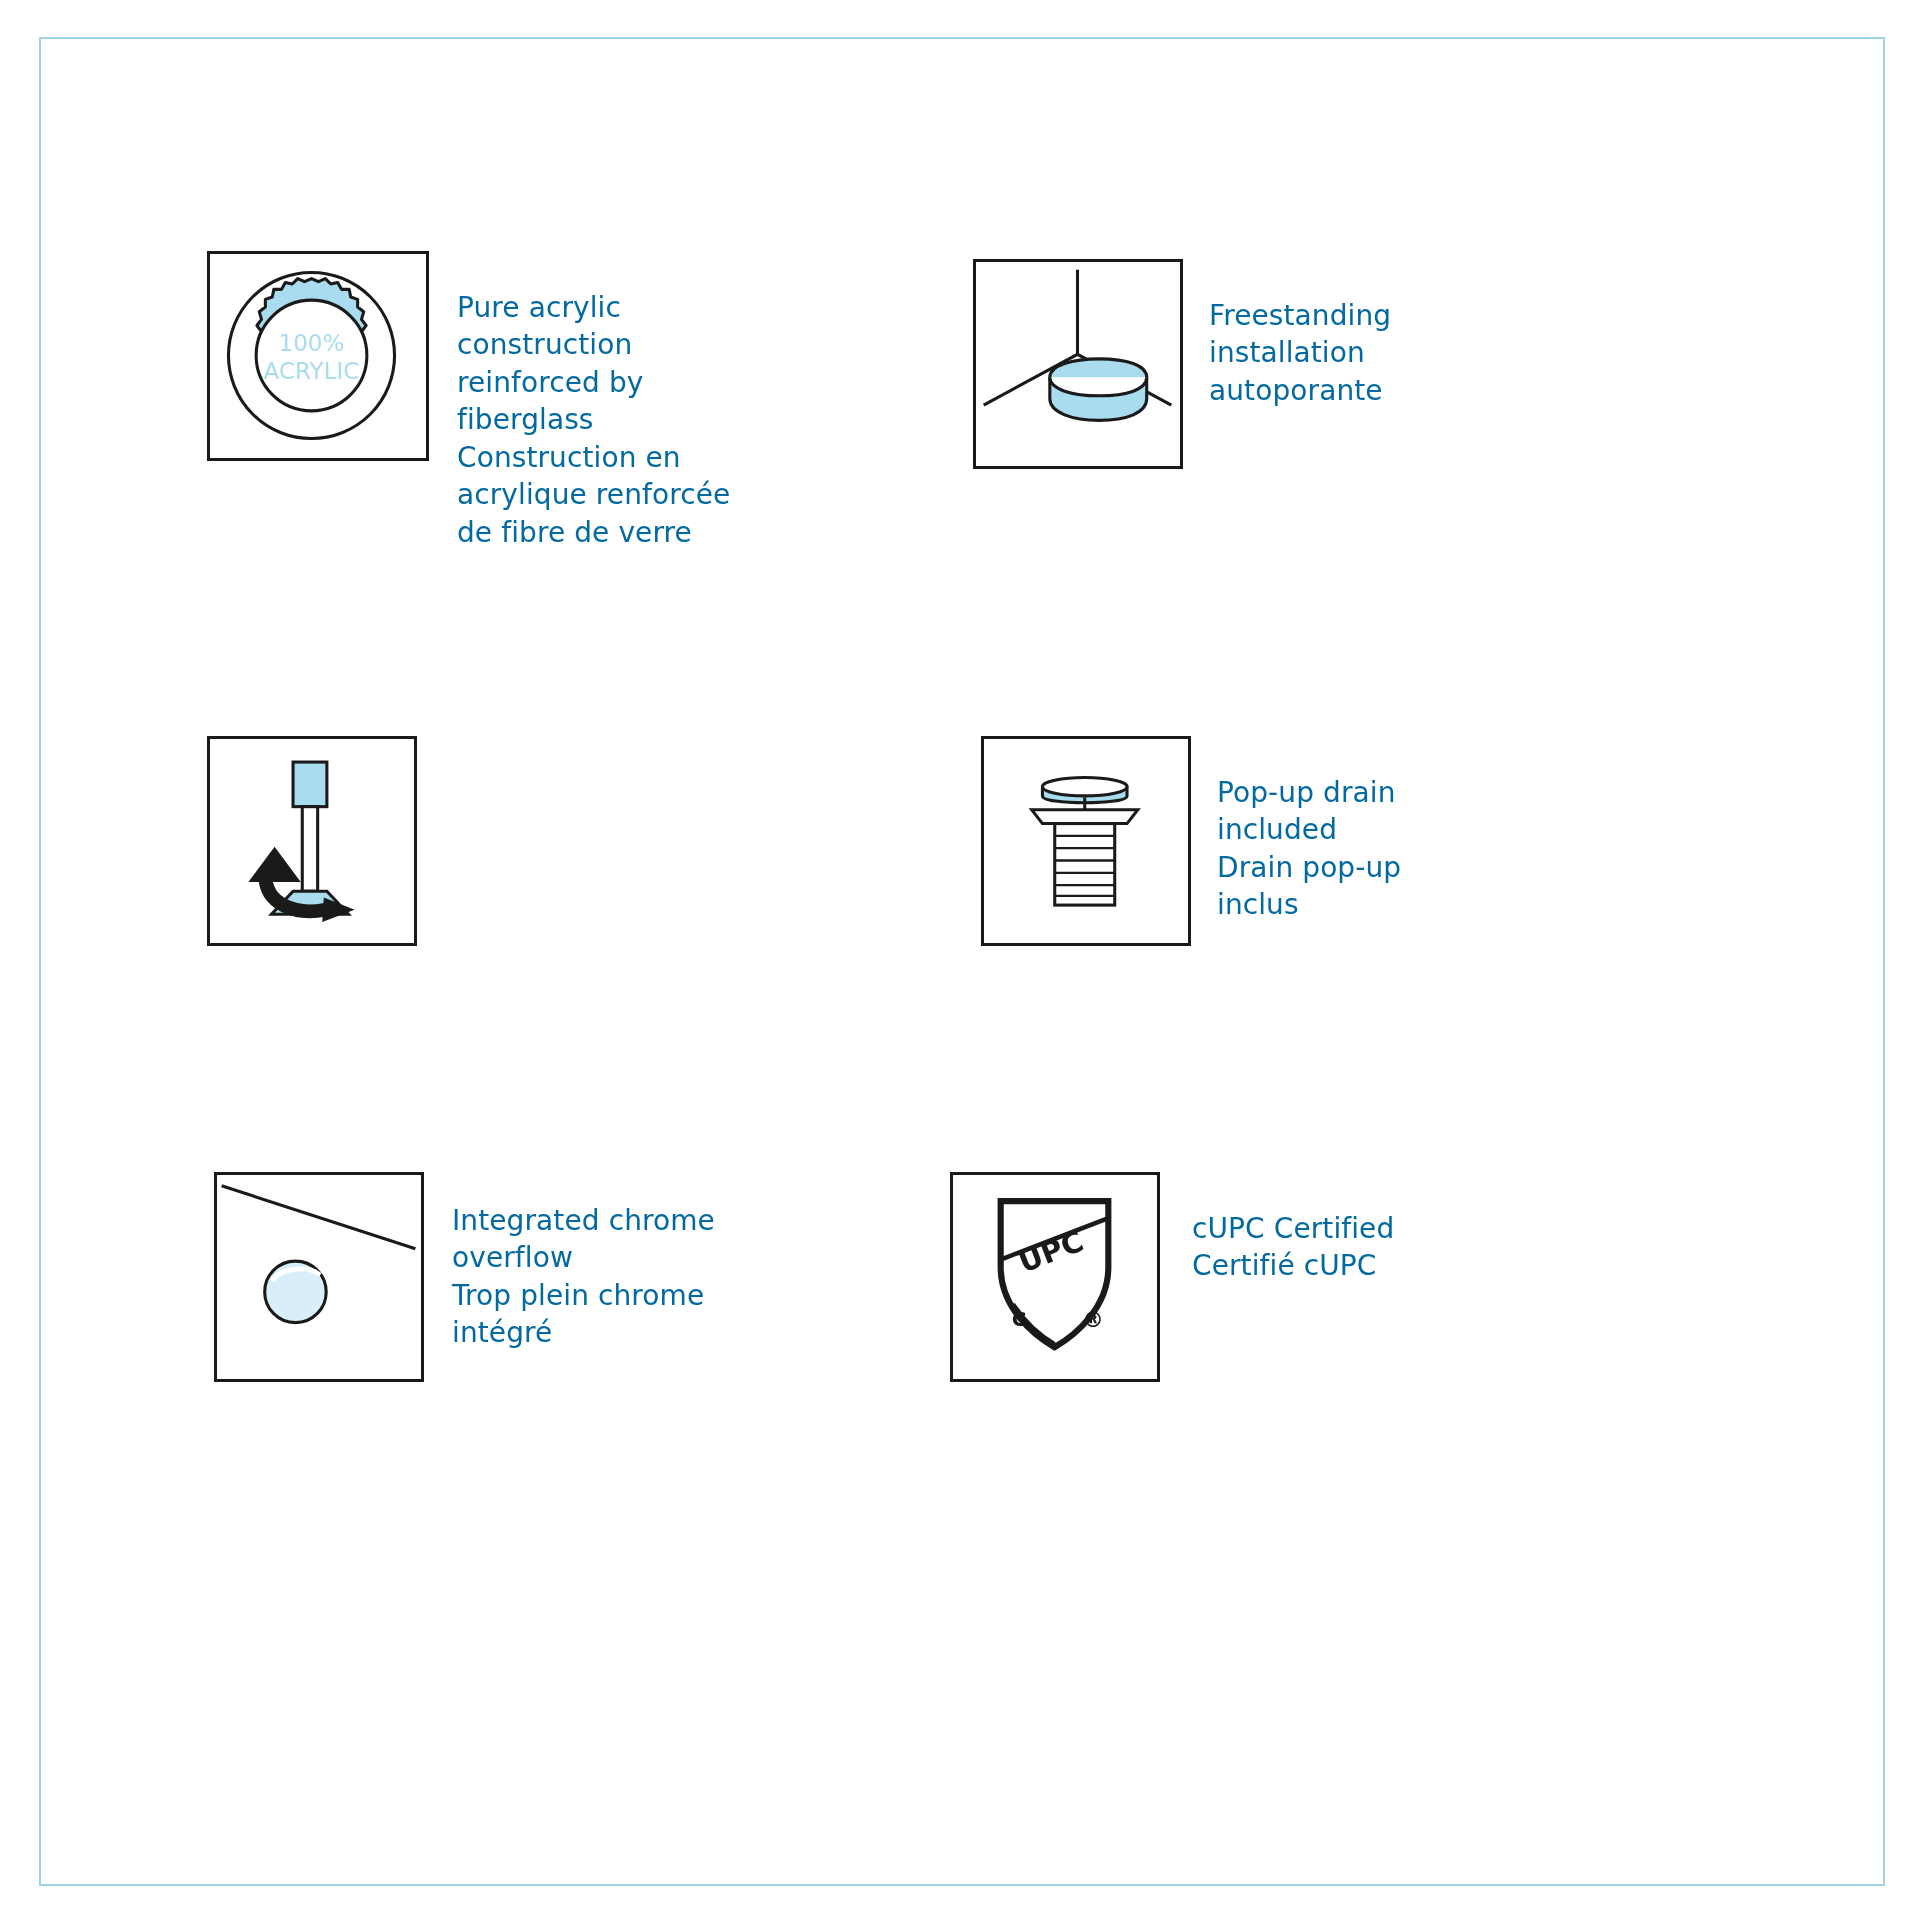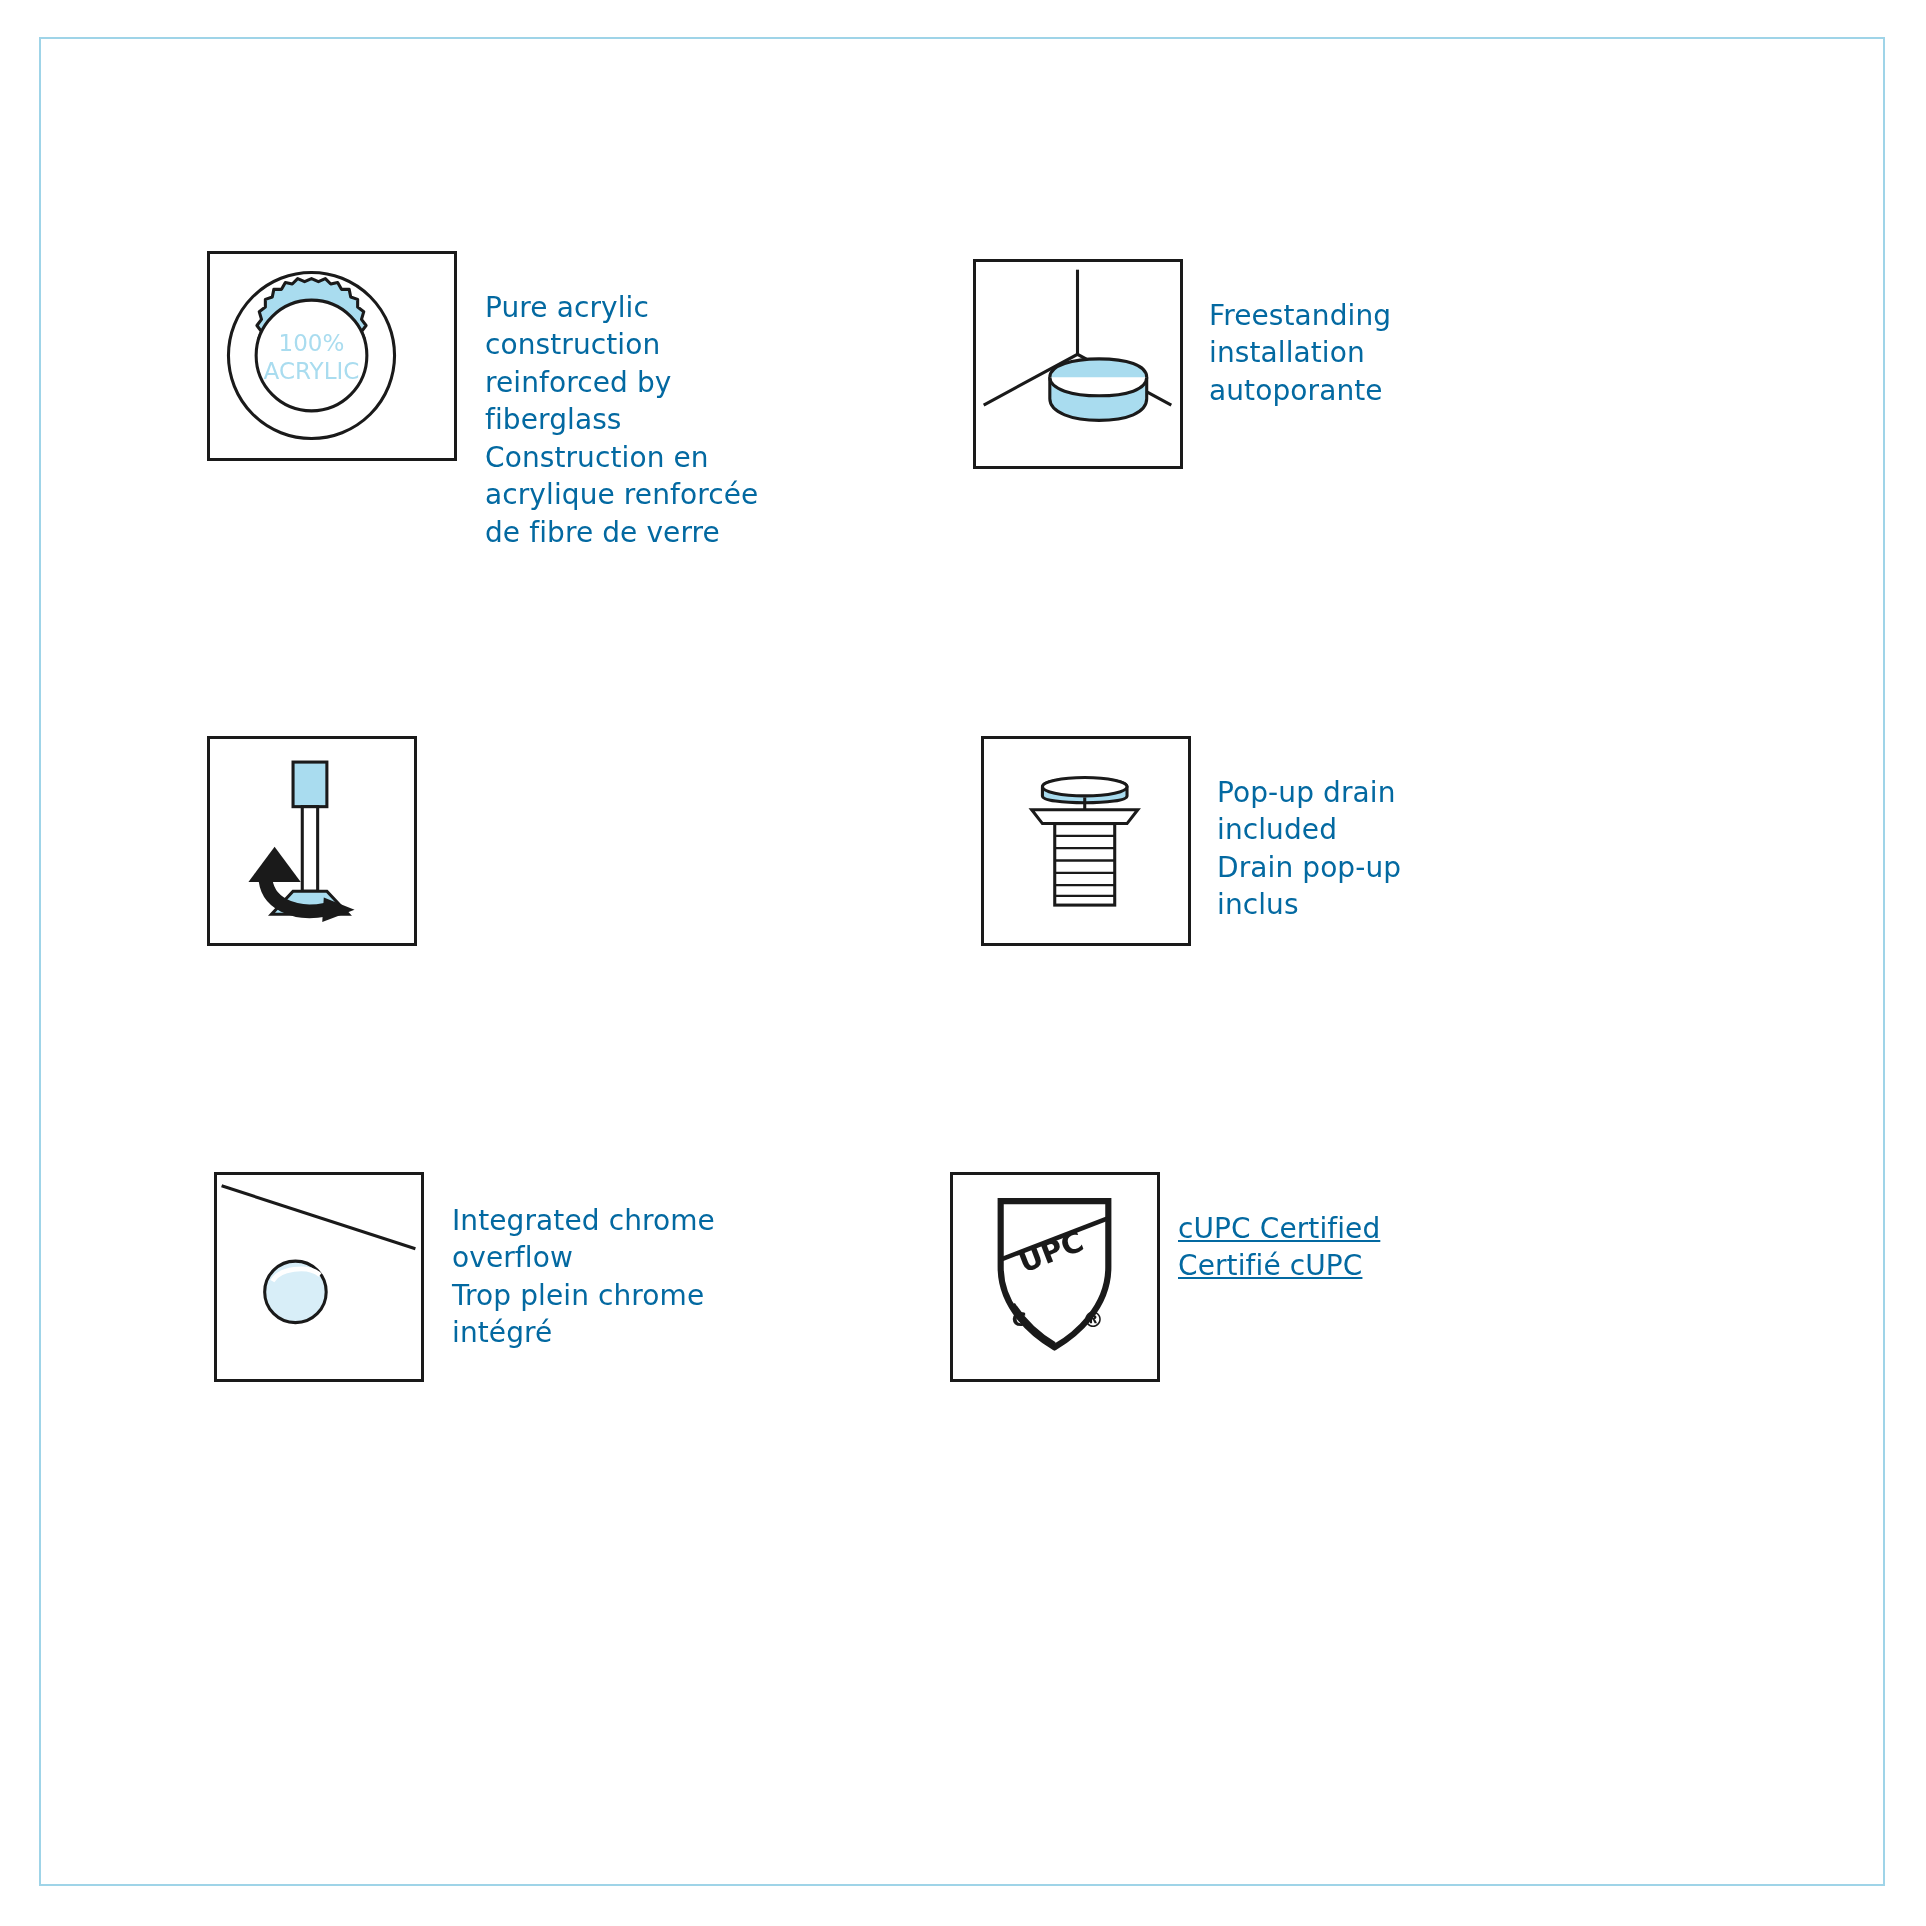--- a/index.html
+++ b/index.html
@@ -58,30 +58,30 @@
     display: block;
   }
   
   #f-acrylic     { left: 166px; top: 212px; }
   #f-freestand   { left: 932px; top: 220px; justify-content: flex-end; }
   #f-feet        { left: 166px; top: 697px; }
   #f-drain       { left: 940px; top: 697px; }
   #f-overflow    { left: 173px; top: 1125px; align-items: center; }
   #f-cupc        { left: 909px; top: 1133px; }
 
-  #f-acrylic .icon-box   { width: 250px; height: 210px; }
+  #f-acrylic .icon-box   { width: 222px; height: 210px; }
   #f-freestand .icon-box { width: 210px; height: 210px; }
   #f-feet .icon-box      { width: 210px; height: 210px; }
   #f-drain .icon-box     { width: 210px; height: 210px; }
   #f-overflow .icon-box  { width: 210px; height: 210px; }
   #f-cupc .icon-box      { width: 210px; height: 210px; }
 
   #f-freestand .caption { margin-left: 26px; }
   #f-drain .caption { margin-left: 26px; }
-  #f-cupc .caption { margin-left: 18px; text-decoration: underline; }
+  #f-cupc .caption { margin-left: 32px; }
 
   svg { display: block; }
 </style>
 </head>
 <body>
 
 <div id="sheet">
   <div class="grid">
 
     <div class="feature" id="f-acrylic">

